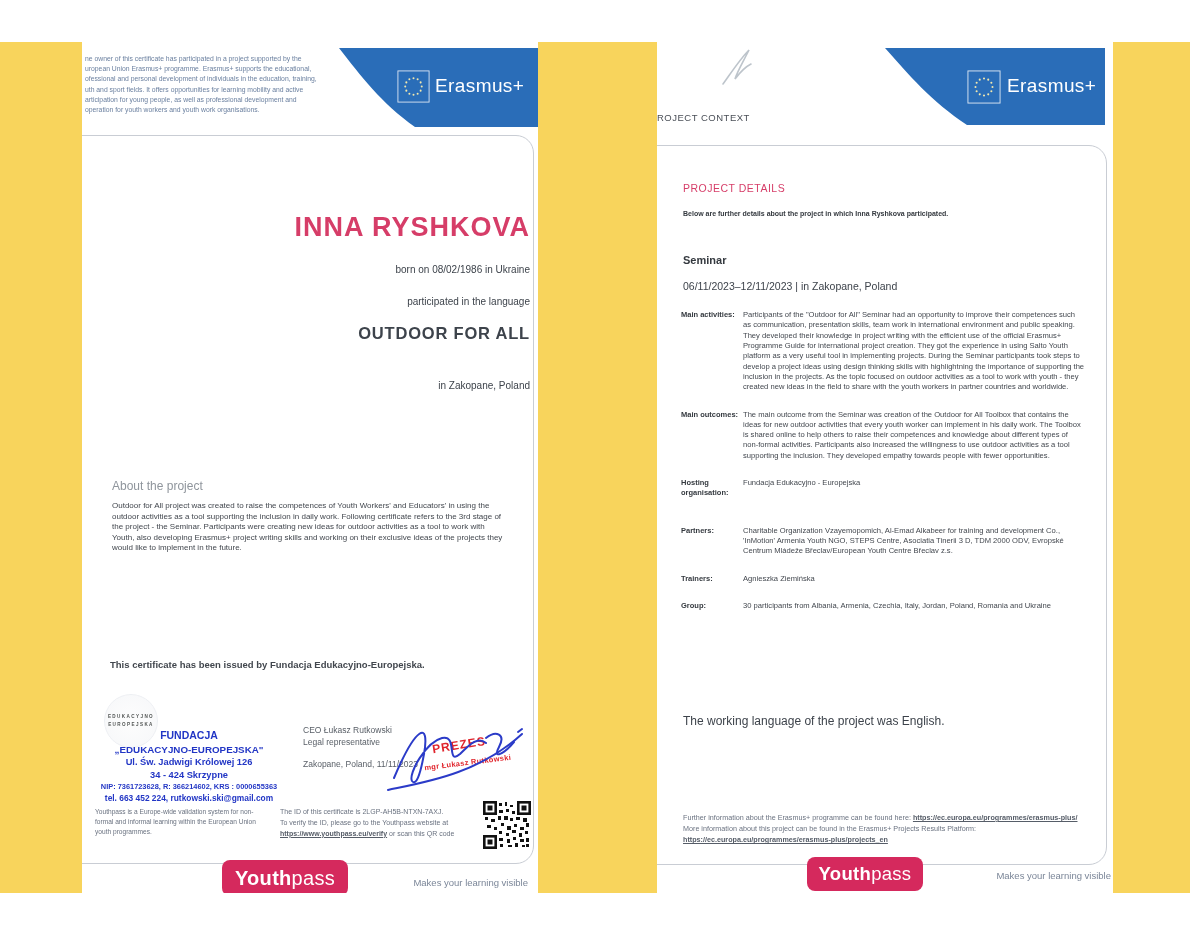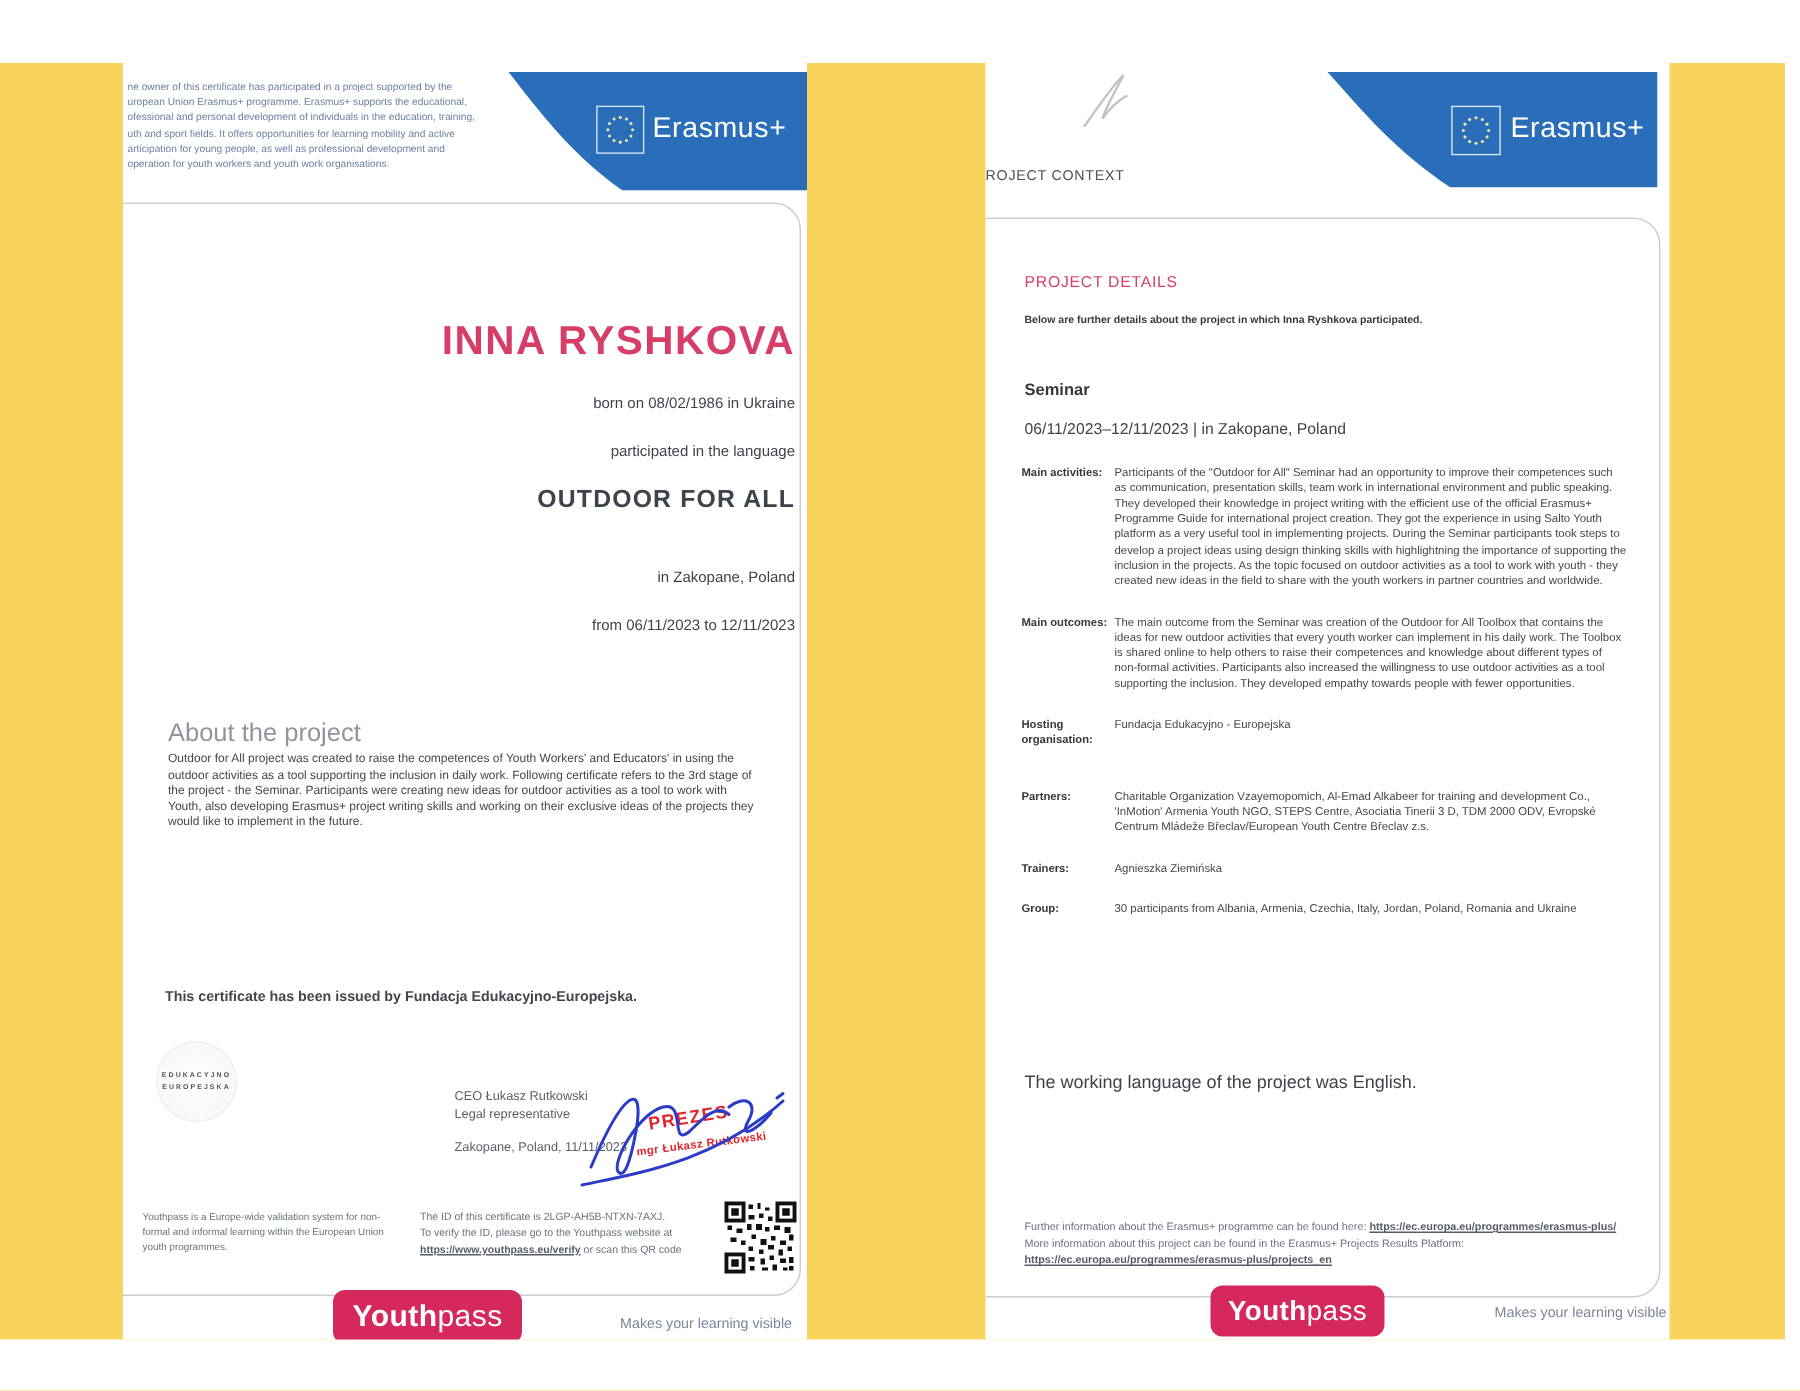--- a/index.html
+++ b/index.html
@@ -32,21 +32,21 @@
     left:3px;top:12px;width:260px;font-size:6.8px;line-height:1.5;
     color:#6b80a0;white-space:pre-line;
   }
   .centered{left:-22px;width:470px;text-align:right;color:#3d434b;}
   #name{top:170px;font-size:27px;font-weight:bold;color:#d63d68;letter-spacing:1px;}
   #born-line{top:222px;font-size:10px;}
   #participated-line{top:254px;font-size:10px;}
   #project-title{top:282px;font-size:16.5px;font-weight:600;letter-spacing:.8px;}
   #location-line{top:338px;font-size:10px;}
   #dates-line{top:370px;font-size:10px;}
-  #about-heading{left:30px;top:437px;font-size:17px;color:#8f959c;}
+  #about-heading{left:30px;top:437px;font-size:12px;color:#8f959c;}
   #about-text{left:30px;top:459px;width:392px;font-size:8px;line-height:1.32;color:#42474e;}
   #issued-line{left:28px;top:617px;font-size:9.5px;color:#42474e;font-weight:bold;}
   
   #round-stamp{
     left:22px;top:652px;width:52px;height:52px;border-radius:50%;
     border:1px solid #eceef2;background:radial-gradient(#fdfdfd,#f6f7f9);
     display:flex;align-items:center;justify-content:center;opacity:.9;
   }
   #round-stamp .txt{
     font-size:4.6px;font-weight:bold;letter-spacing:1.4px;color:#3c403f;
@@ -149,32 +149,39 @@
     <span class="erasmus-label" style="left:112px;top:27px;">Erasmus+</span>
   </div>
 
   <div class="abs content-box" style="left:-24px;top:93px;width:474px;height:727px;"></div>
 
   <div class="abs centered" id="name">INNA RYSHKOVA</div>
   <div class="abs centered" id="born-line">born on 08/02/1986 in Ukraine</div>
   <div class="abs centered" id="participated-line">participated in the language</div>
   <div class="abs centered" id="project-title">OUTDOOR FOR ALL</div>
   <div class="abs centered" id="location-line">in Zakopane, Poland</div>
-  <div class="abs centered" id="dates-line">from 06/11/2023 to 12/11/2023</div>
 
   <div class="abs" id="about-heading">About the project</div>
   <div class="abs" id="about-text">Outdoor for All project was created to raise the competences of Youth Workers' and Educators' in using the outdoor activities as a tool supporting the inclusion in daily work. Following certificate refers to the 3rd stage of the project - the Seminar. Participants were creating new ideas for outdoor activities as a tool to work with Youth, also developing Erasmus+ project writing skills and working on their exclusive ideas of the projects they would like to implement in the future.</div>
 
   <div class="abs" id="issued-line">This certificate has been issued by Fundacja Edukacyjno-Europejska.</div>
 
   <div class="abs" id="round-stamp">
     <div class="txt">EDUKACYJNO
 EUROPEJSKA</div>
   </div>
 
+  <div class="abs" id="org-stamp">
+      <div>FUNDACJA</div>
+      <div>„EDUKACYJNO-EUROPEJSKA"</div>
+      <div>Ul. Św. Jadwigi Królowej 126</div>
+      <div>34 - 424 Skrzypne</div>
+      <div>NIP: 7361723628, R: 366214602, KRS : 0000655363</div>
+      <div>tel. 663 452 224, rutkowski.ski@gmail.com</div>
+    </div>
 
   <div class="abs" id="signatory">
     <div>CEO Łukasz Rutkowski</div>
     <div>Legal representative</div>
     <div class="place-date">Zakopane, Poland, 11/11/2023</div>
   </div>
 
   <div class="abs" id="signature-wrap">
     <span id="prezes-title">PREZES</span>
     <span id="prezes-name">mgr Łukasz Rutkowski</span>

